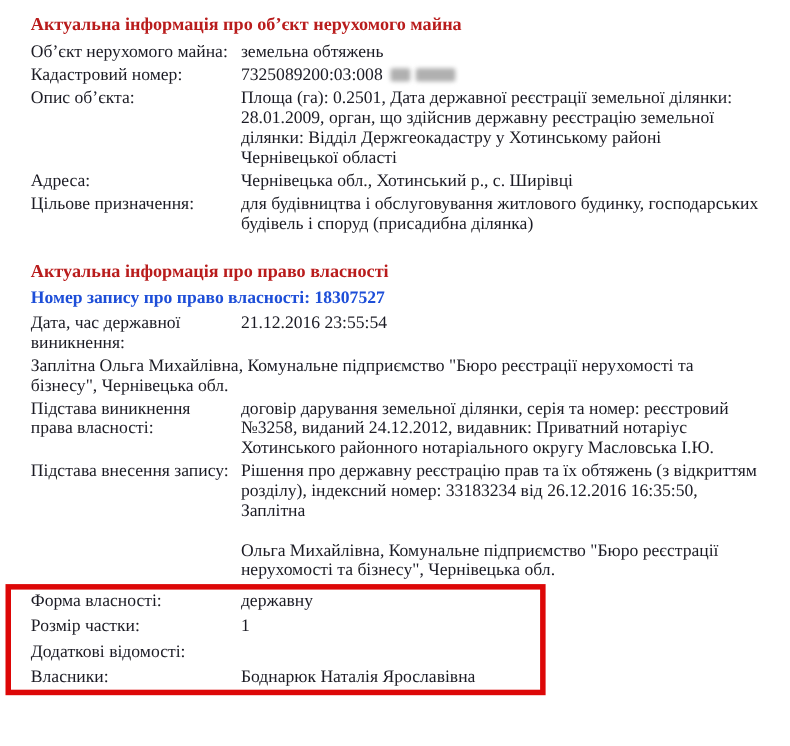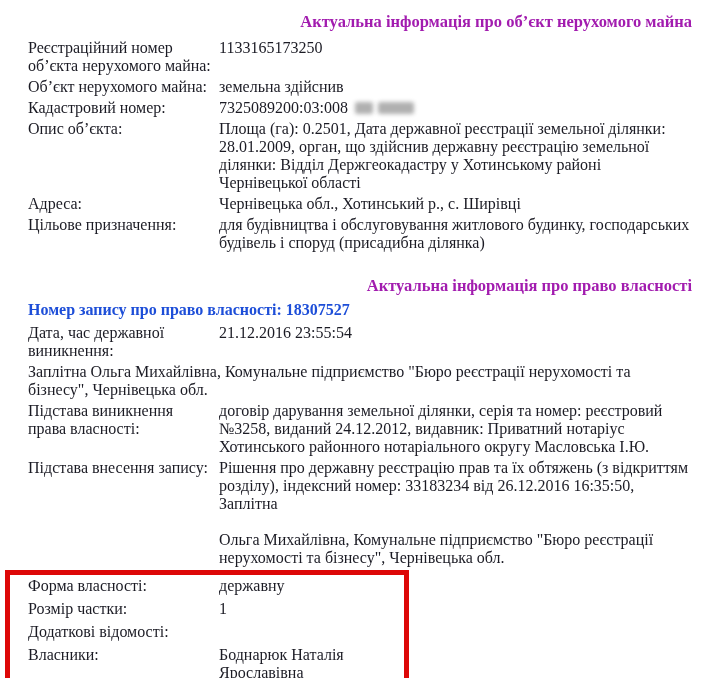--- a/index.html
+++ b/index.html
@@ -15,24 +15,24 @@
     font-size: 16px;
     line-height: 18px;
     color: #1b1b24;
   }
   .page {
     box-sizing: border-box;
     width: 718px;
     padding: 12px 26px 0 28px;
   }
   .doc-title {
-    text-align: right;
+    text-align: left;
     font-weight: 700;
     font-size: 16.5px;
-    color: #a21caf;
+    color: #b91c1c;
     margin: 1px 0 8px 0;
   }
   .doc-title.second {
     margin-top: 25px;
     margin-bottom: 6px;
   }
   .record-line {
     font-weight: 700;
     color: #1d4ed8;
     margin: 0 0 5px 0;
@@ -55,47 +55,43 @@
     height: 12px;
     background: #b0b0b0;
     border-radius: 2px;
     filter: blur(2px);
     vertical-align: -1px;
   }
   .redacted.small { width: 18px; margin-left: 7px; }
   .redacted.large { width: 36px; margin-left: 5px; }
   .highlight-box {
     box-sizing: border-box;
-    width: 404px;
+    width: 491px;
     margin: 2px 0 0 -23px;
     border: 5px solid #dd0707;
     padding: 2px 8px 1px 18px;
   }
   .highlight-box .row {
     margin-bottom: 5px;
   }
   .highlight-box .row:last-child {
     margin-bottom: 1px;
   }
 </style>
 </head>
 <body>
 
 <div class="page">
 
   <div class="doc-title">Актуальна інформація про об’єкт нерухомого майна</div>
 
-  <div class="row">
-    <div class="label">Реєстраційний номер об’єкта нерухомого майна:</div>
-    <div class="value">1133165173250</div>
-  </div>
 
   <div class="row">
     <div class="label">Об’єкт нерухомого майна:</div>
-    <div class="value">земельна здійснив</div>
+    <div class="value">земельна обтяжень</div>
   </div>
 
   <div class="row">
     <div class="label">Кадастровий номер:</div>
     <div class="value"><span>7325089200:03:008</span><span class="redacted small"></span><span class="redacted large"></span></div>
   </div>
 
   <div class="row">
     <div class="label">Опис об’єкта:</div>
     <div class="value">Площа (га): 0.2501, Дата державної реєстрації земельної ділянки: 28.01.2009, орган, що здійснив державну реєстрацію земельної ділянки: Відділ Держгеокадастру у Хотинському районі Чернівецької області</div>

